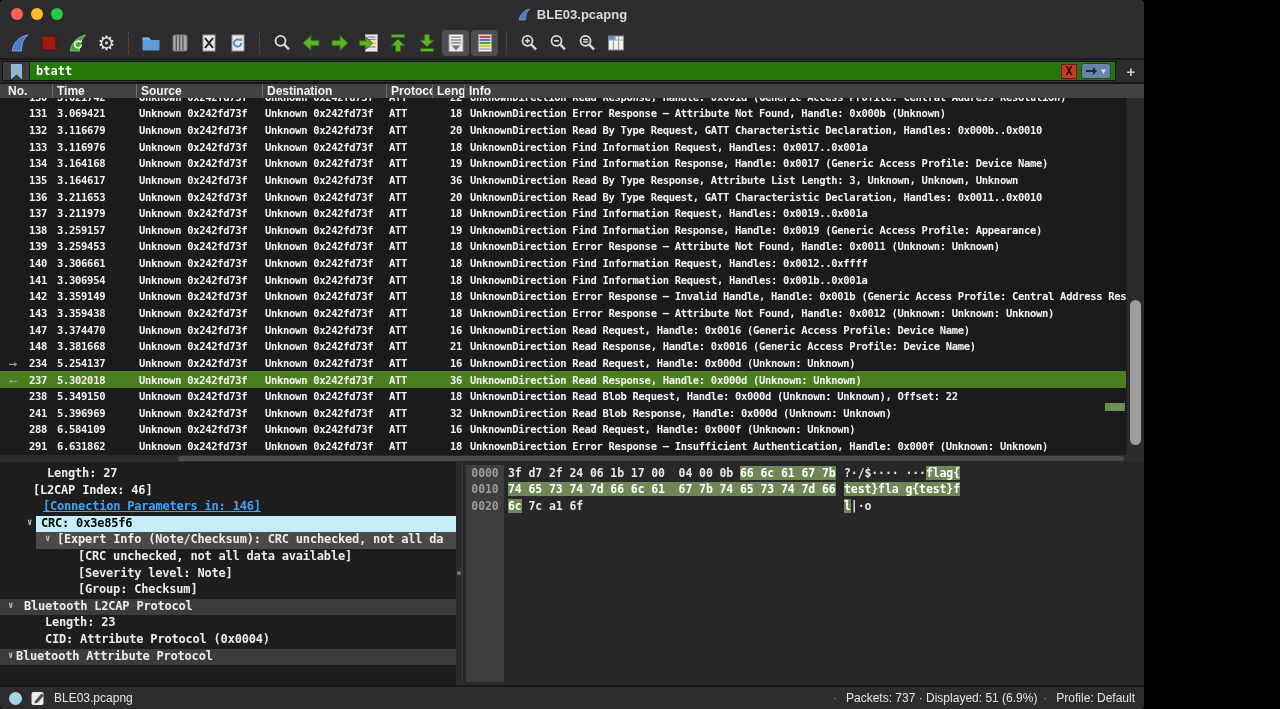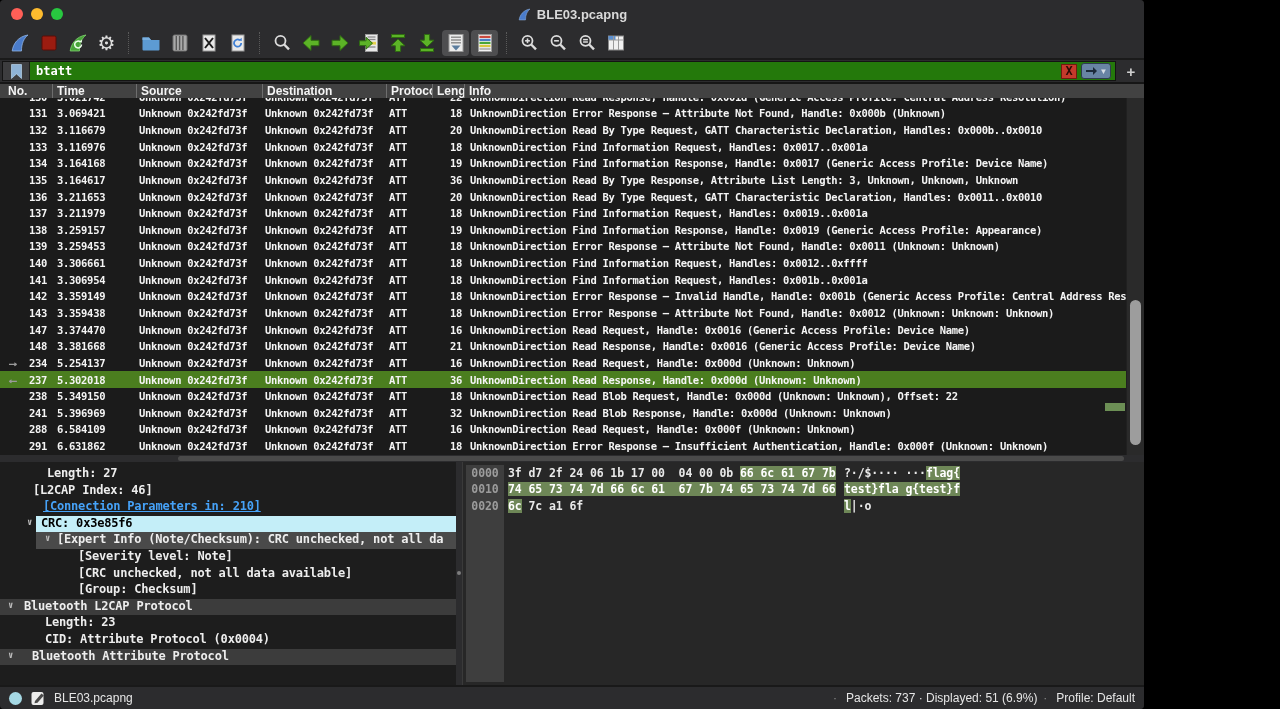--- a/index.html
+++ b/index.html
@@ -629,30 +629,30 @@
     </div>
 
   <div class="hsplit">
     <div class="hthumb"></div>
   </div>
 
   <div class="lower">
     <div class="details" id="details">
         <div class="drow"><span class="dtext" style="padding-left: 47px;">Length: 27</span></div>
         <div class="drow"><span class="dtext" style="padding-left: 33px;">[L2CAP Index: 46]</span></div>
-        <div class="drow link"><span class="dtext" style="padding-left: 43px;">[Connection Parameters in: 210]</span></div>
+        <div class="drow link"><span class="dtext" style="padding-left: 43px;">[Connection Parameters in: 146]</span></div>
         <div class="drow selfield"><div class="dbg"></div><span class="chev" style="left: 27px;">∨</span><span class="dtext" style="padding-left: 41px;">CRC: 0x3e85f6</span></div>
         <div class="drow expert"><div class="dbg"></div><span class="chev" style="left: 45px;">∨</span><span class="dtext" style="padding-left: 57px;">[Expert Info (Note/Checksum): CRC unchecked, not all da</span></div>
+        <div class="drow"><span class="dtext" style="padding-left: 78px;">[CRC unchecked, not all data available]</span></div>
         <div class="drow"><span class="dtext" style="padding-left: 78px;">[Severity level: Note]</span></div>
-        <div class="drow"><span class="dtext" style="padding-left: 78px;">[CRC unchecked, not all data available]</span></div>
         <div class="drow"><span class="dtext" style="padding-left: 78px;">[Group: Checksum]</span></div>
         <div class="drow proto"><span class="chev" style="left: 8px;">∨</span><span class="dtext" style="padding-left: 24px;">Bluetooth L2CAP Protocol</span></div>
         <div class="drow"><span class="dtext" style="padding-left: 45px;">Length: 23</span></div>
         <div class="drow"><span class="dtext" style="padding-left: 45px;">CID: Attribute Protocol (0x0004)</span></div>
-        <div class="drow proto"><span class="chev" style="left: 8px;">∨</span><span class="dtext" style="padding-left: 32px;">Bluetooth Attribute Protocol</span></div>
+        <div class="drow proto"><span class="chev" style="left: 8px;">∨</span><span class="dtext" style="padding-left: 16px;">Bluetooth Attribute Protocol</span></div>
       </div>
     <div class="vsplit">
         <div class="dot"></div>
       </div>
     <div class="hexpane" id="hexpane">
       <div class="hexgutter"></div>
     <div class="hrow"><span class="hoff">0000</span><span class="hbytes"><span class="seg">3f d7 2f 24 06 1b 17 00  04 00 0b </span><span class="seg hl">66 6c 61 67 7b</span></span><span class="hascii"><span class="seg">?·/$···· ···</span><span class="seg hl">flag{</span></span></div>
         <div class="hrow"><span class="hoff">0010</span><span class="hbytes"><span class="seg hl">74 65 73 74 7d 66 6c 61  67 7b 74 65 73 74 7d 66</span></span><span class="hascii"><span class="seg hl">test}fla g{test}f</span></span></div>
         <div class="hrow"><span class="hoff">0020</span><span class="hbytes"><span class="seg hl">6c</span><span class="seg"> 7c a1 6f</span></span><span class="hascii"><span class="seg hl">l</span><span class="seg">|·o</span></span></div>
       </div>

